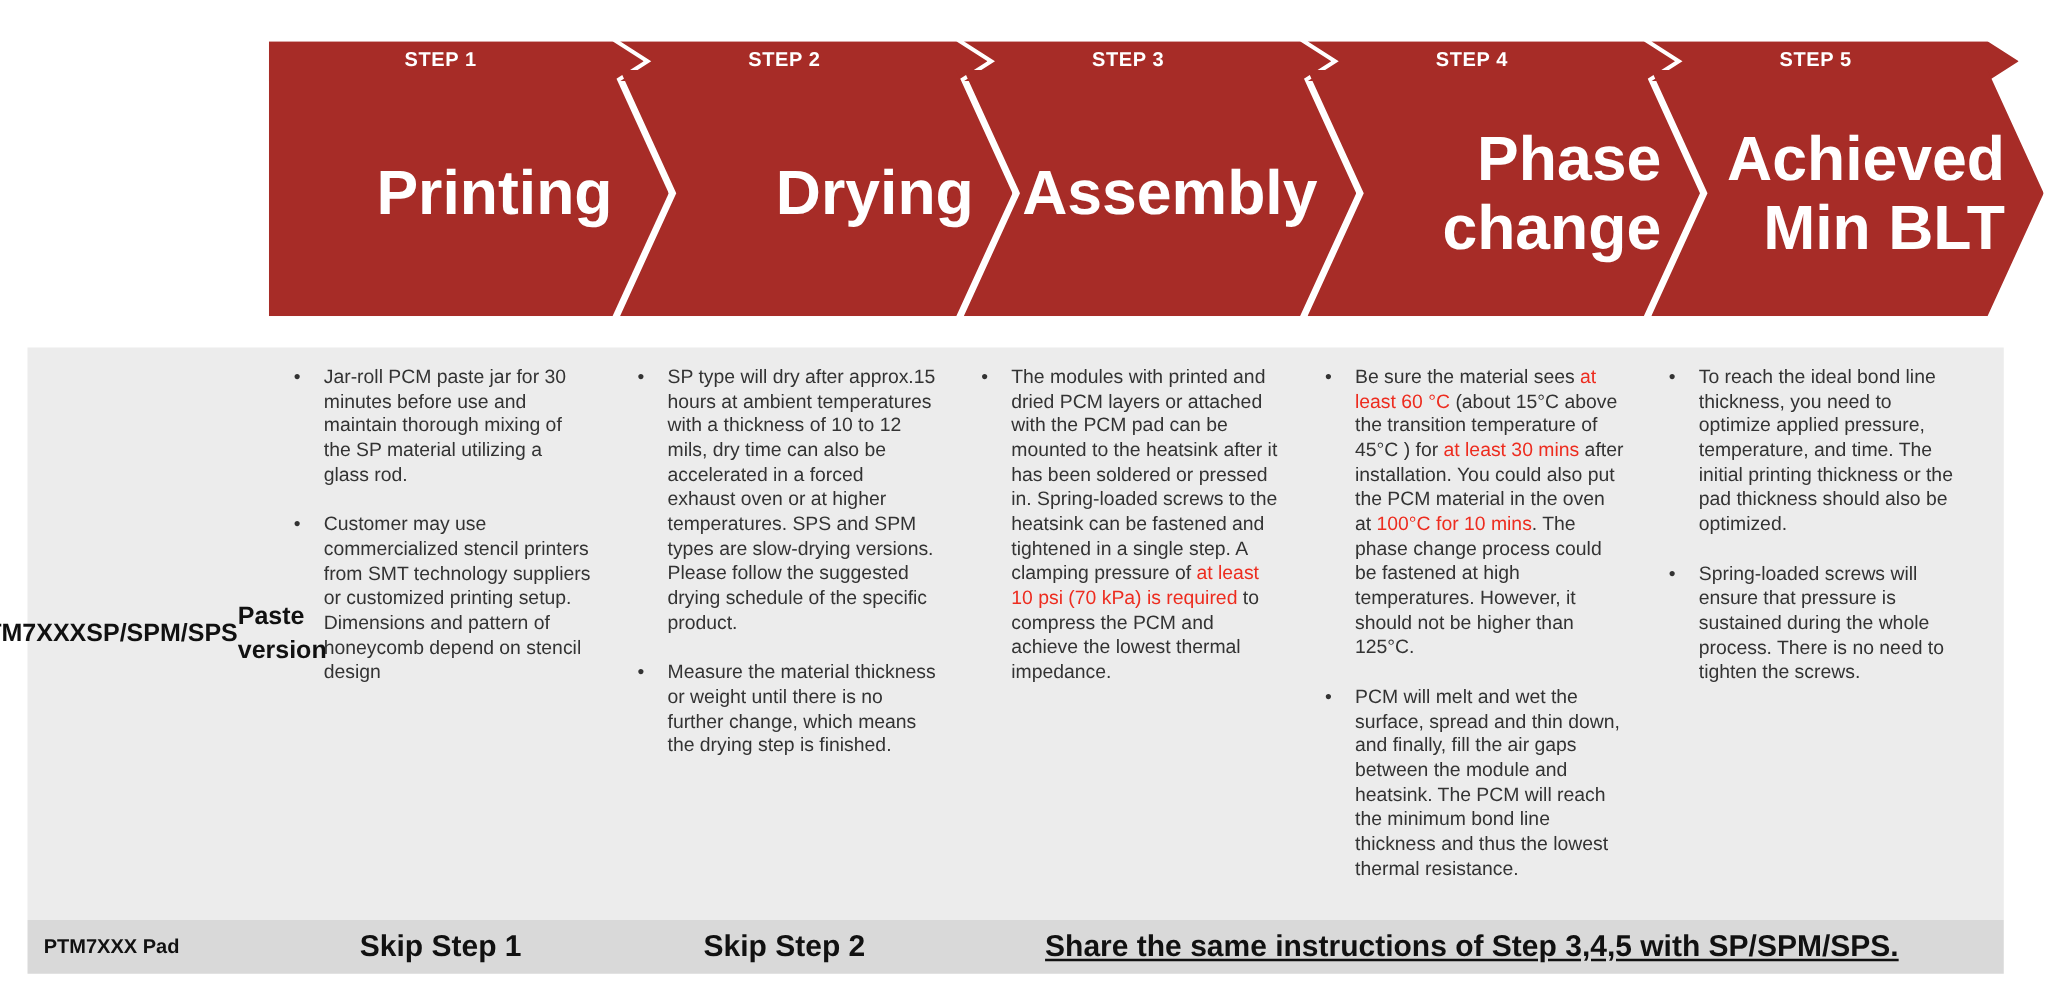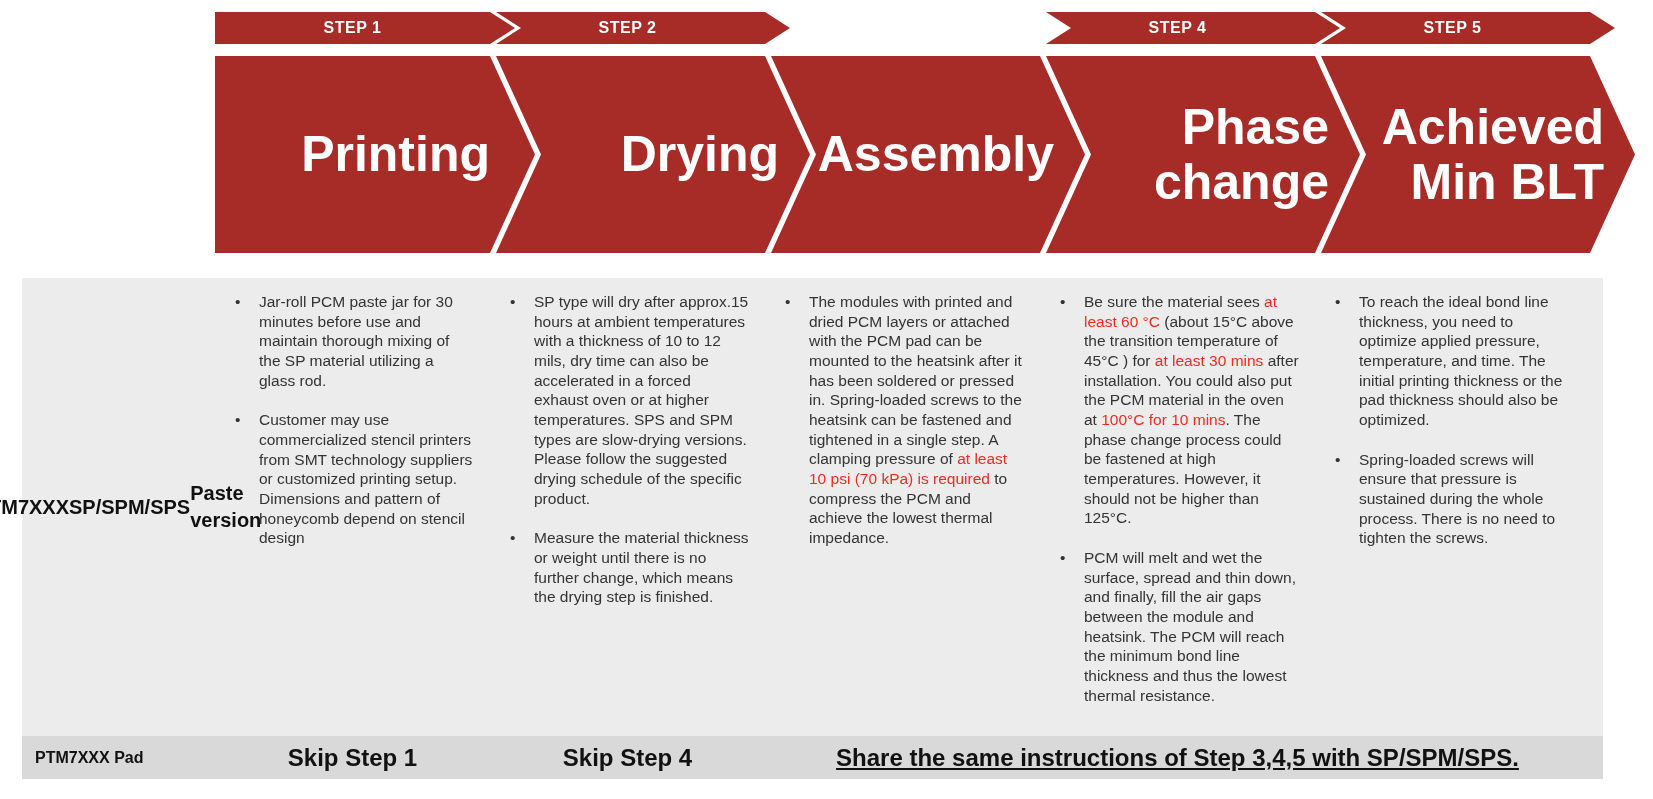--- a/index.html
+++ b/index.html
@@ -2,21 +2,21 @@
 <html><head>
 <meta charset="utf-8">
 <style>
   html,body{margin:0;padding:0;background:#ffffff;}
   .canvas{
     position:relative;width:1653px;height:799px;background:#ffffff;overflow:hidden;
     font-family:"Liberation Sans","DejaVu Sans",sans-serif;
     --brand:#A72C27;--hl:#ED2C1F;--body-bg:#ECECEC;--footer-bg:#D9D9D9;--txt:#333333;
   }
   
-  .banner{position:absolute;top:12px;height:32px;width:300px;background:var(--brand);}
+  .banner{position:absolute;top:33px;height:32px;width:300px;background:var(--brand);}
   .banner.first{clip-path:polygon(0 0,275px 0,300px 50%,275px 100%,0 100%);}
   .banner.mid{clip-path:polygon(6px 0,275px 0,300px 50%,275px 100%,6px 100%,31px 50%);}
   .banner-label{position:absolute;left:0;width:275px;top:0;bottom:0;text-align:center;
     line-height:32px;color:#fff;font-weight:bold;font-size:16px;letter-spacing:.5px;}
   .chev{position:absolute;top:56px;height:197px;width:320px;background:var(--brand);}
   .chev.first{clip-path:polygon(0 0,275px 0,320px 50%,275px 100%,0 100%);}
   .chev.mid{clip-path:polygon(6px 0,275px 0,320px 50%,275px 100%,6px 100%,51px 50%);}
   .titlewrap{position:absolute;left:0;width:275px;top:0;height:100%;
     display:flex;flex-direction:column;align-items:flex-end;justify-content:center;}
   .title-line{color:#fff;font-weight:bold;font-size:50px;line-height:1.1;white-space:nowrap;}
@@ -45,20 +45,23 @@
 </head>
 <body>
 
 <div class="canvas" style="--brand: #A72C27; --hl: #ED2C1F; --body-bg: #ECECEC; --footer-bg: #D9D9D9; --txt: #333333;">
 
   <div class="banner first" style="left:215px">
     <div class="banner-label">STEP 1</div>
   </div>
   <div class="banner mid" style="left:490px">
     <div class="banner-label">STEP 2</div>
+  </div>
+  <div class="banner mid" style="left:765px">
+    <div class="banner-label">STEP 3</div>
   </div>
   <div class="banner mid" style="left:1040px">
     <div class="banner-label">STEP 4</div>
   </div>
   <div class="banner mid" style="left:1315px">
     <div class="banner-label">STEP 5</div>
   </div>
 
   <div class="chev first" style="left:215px">
     <div class="titlewrap">
@@ -141,16 +144,16 @@
       </div>
       <div class="bullet">
         <span class="dot">•</span>
         <span class="btxt"><span>Spring-loaded screws will ensure that pressure is sustained during the whole process. There is no need to tighten the screws.</span></span>
       </div>
     </div>
 
   <div class="footer-bg"></div>
   <div class="footer-label">PTM7XXX Pad</div>
   <div class="footer-cell fc1">Skip Step 1</div>
-  <div class="footer-cell fc2">Skip Step 4</div>
+  <div class="footer-cell fc2">Skip Step 2</div>
   <div class="footer-cell fc3">Share the same instructions of Step 3,4,5 with SP/SPM/SPS.</div>
 
 </div>
 
 </body></html>

